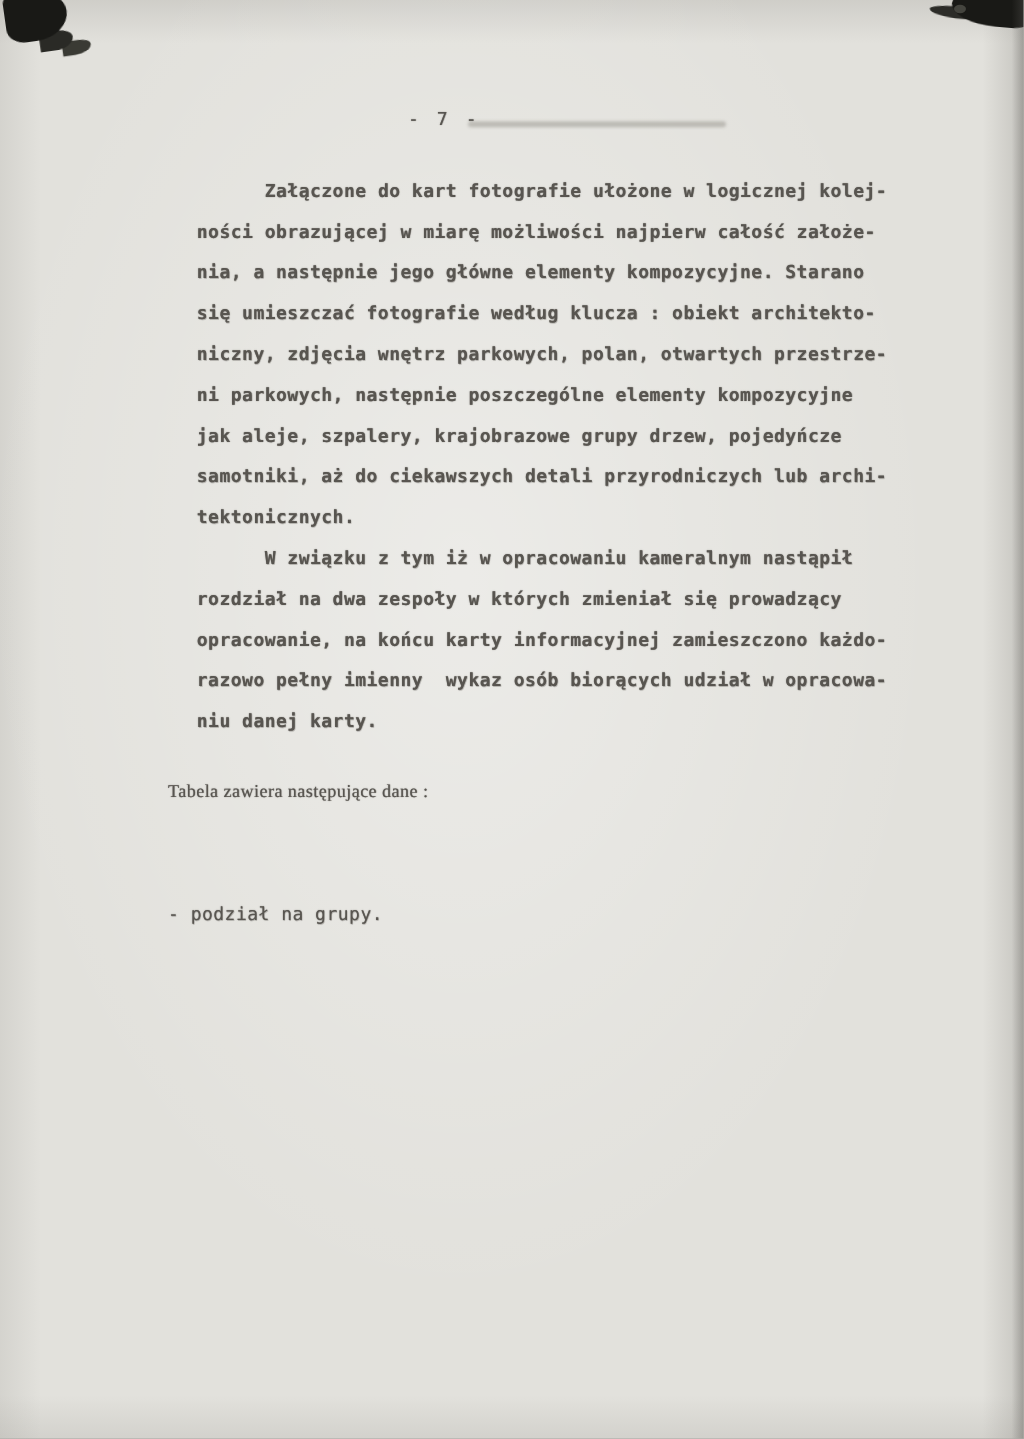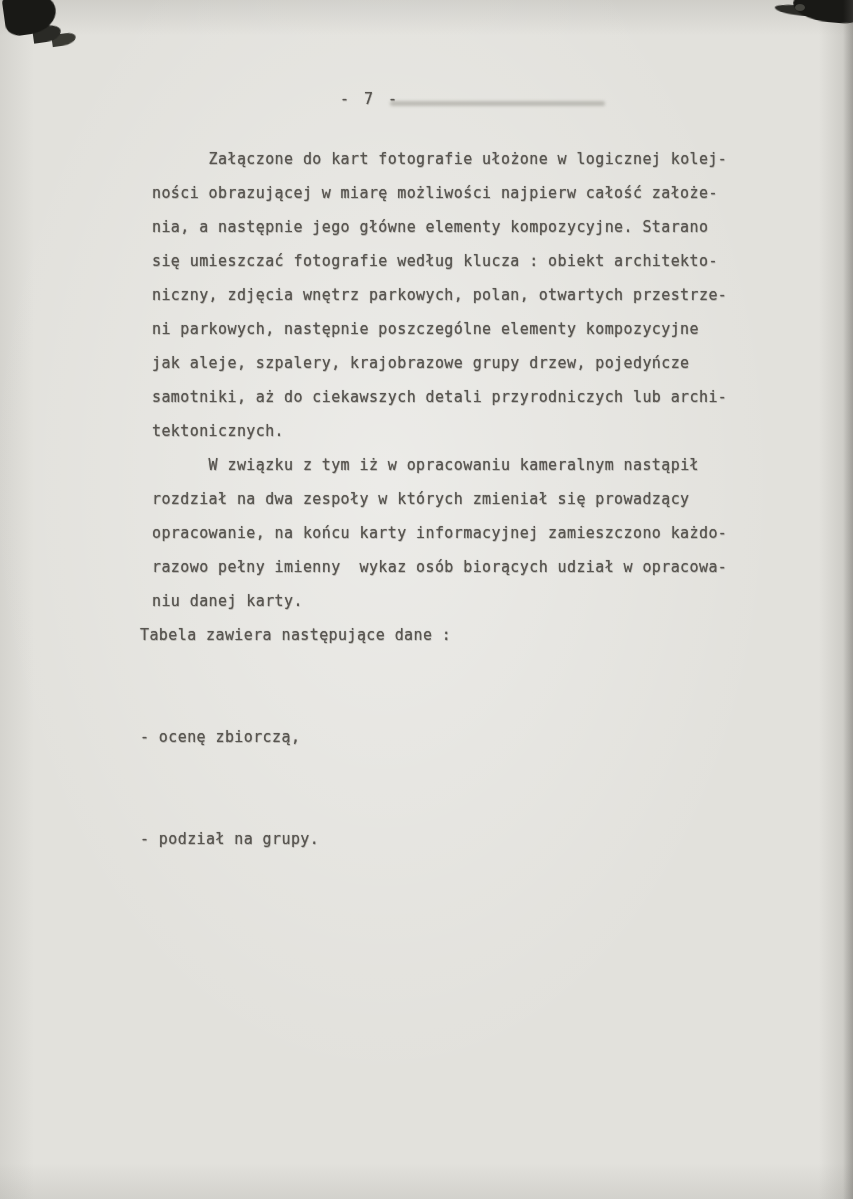--- a/index.html
+++ b/index.html
@@ -25,24 +25,24 @@
     font-size:15px;
     line-height:34px;
     letter-spacing:0.4px;
     text-shadow:0 0 1px rgba(88,85,80,0.75), 0.5px 0.5px 0 rgba(88,85,80,0.25);
     margin:0;
   }
   .page-number{
     margin-left:200px;
     letter-spacing:3px;
   }
-  .para{margin-left:12px;}
+  .para{margin-left:24px;font-weight:bold;}
   .para-photos{margin-top:26px;}
   .heading{margin-top:38px;color:#504d48;}
-  .list-intro{margin-top:0;}
+  .list-intro{margin-top:25px;font-family:Liberation Serif, serif;}
   .list{margin-top:0;}
   .smudge{
     position:absolute;
     left:390px;top:101px;
     width:215px;height:5px;
     background:rgba(150,147,140,0.5);
     border-radius:3px;
     filter:blur(1.5px);
   }
   .blob{position:absolute;background:#191916;filter:blur(0.5px);}
@@ -96,18 +96,17 @@
     <div class="typed para">      W związku z tym iż w opracowaniu kameralnym nastąpił
 rozdział na dwa zespoły w których zmieniał się prowadzący
 opracowanie, na końcu karty informacyjnej zamieszczono każdo-
 razowo pełny imienny  wykaz osób biorących udział w opracowa-
 niu danej karty.</div>
 
 
     <div class="typed list-intro">Tabela zawiera następujące dane :</div>
 
     <div class="typed list">
-      <div class="typed">- ocenę zbiorczą,</div>
       <div class="typed">- podział na grupy.</div>
     </div>
 
   </div>
 </div>
 
 </body></html>

